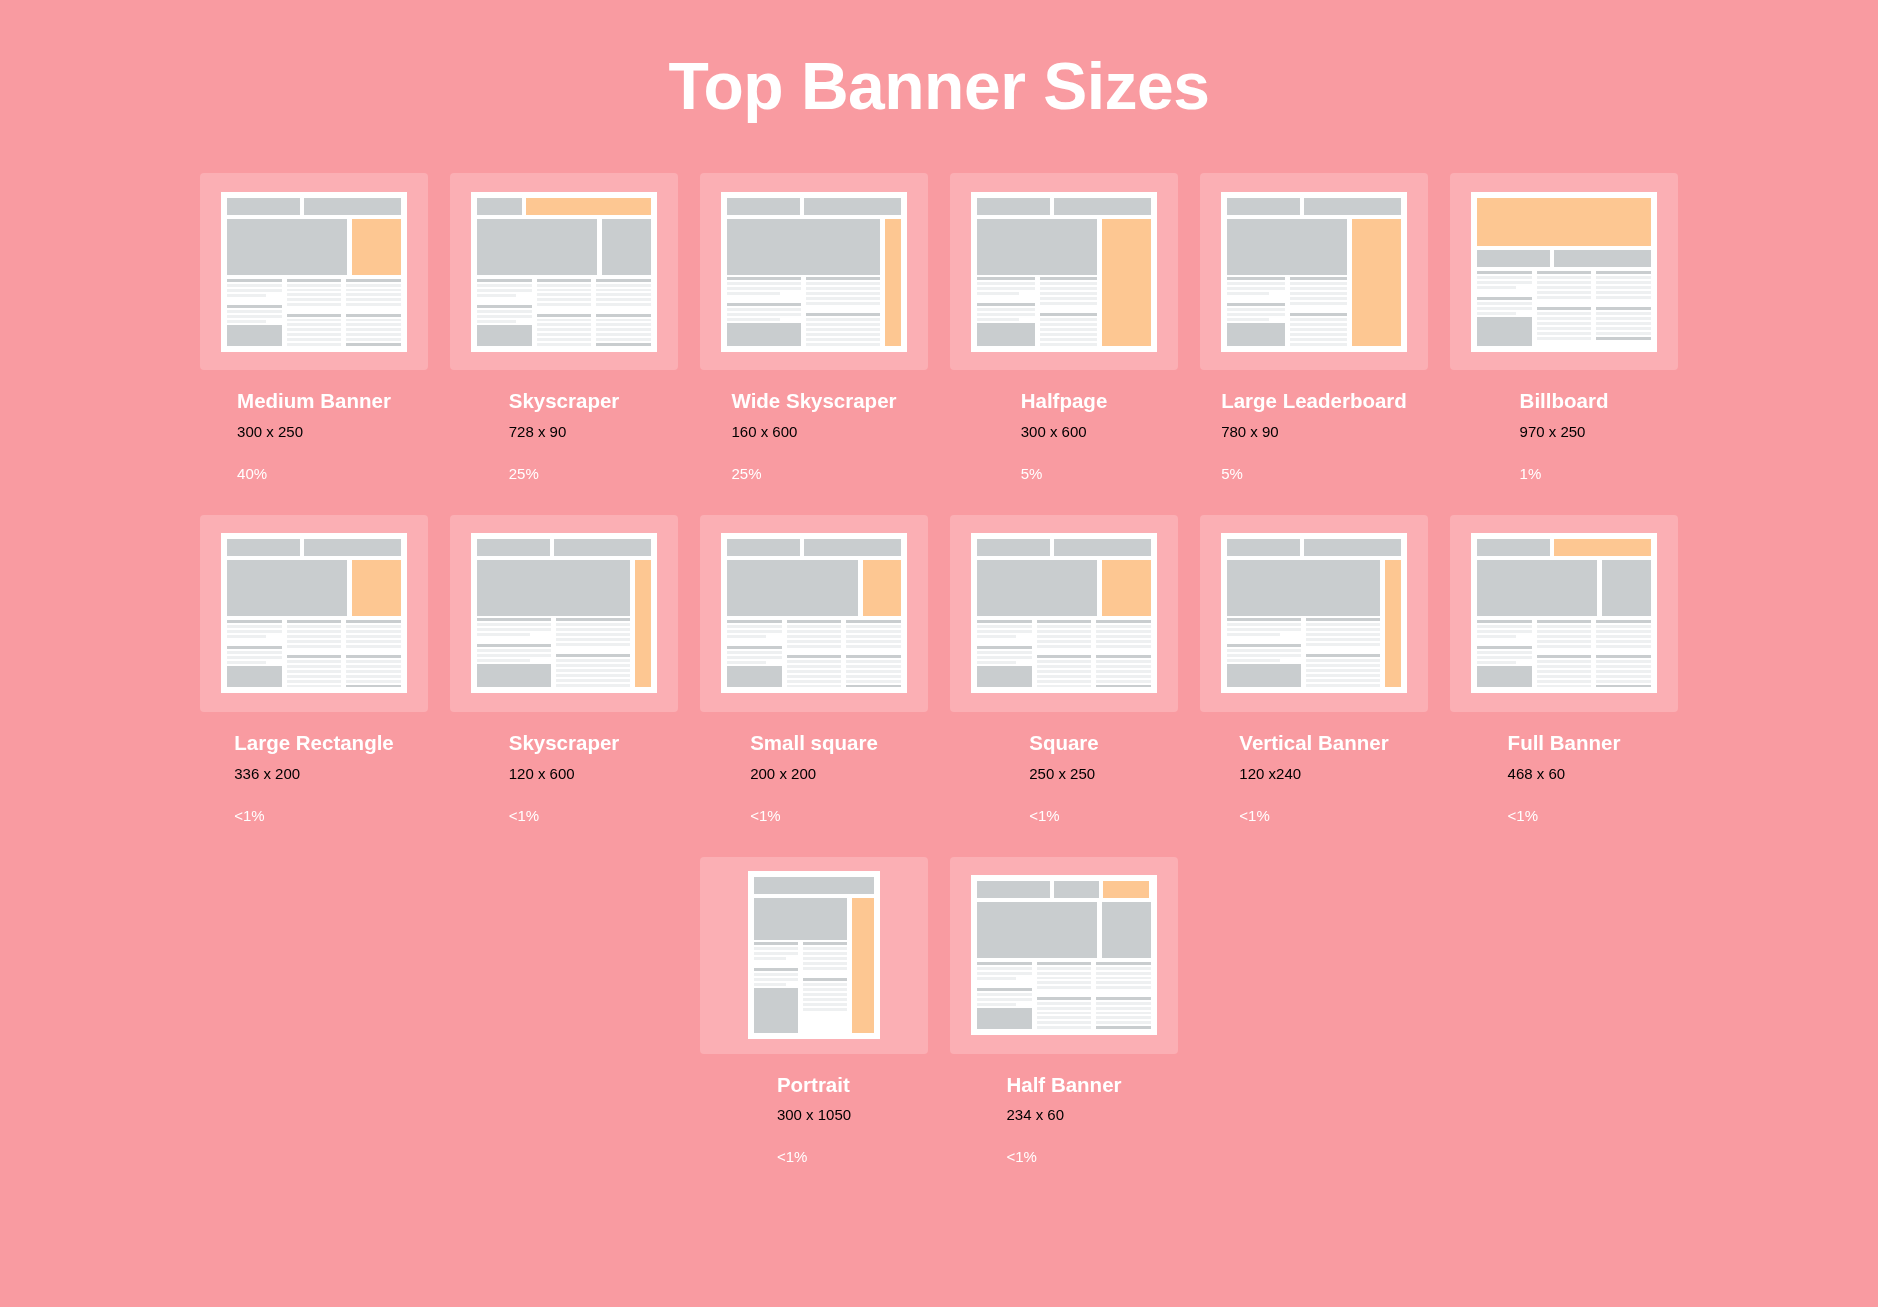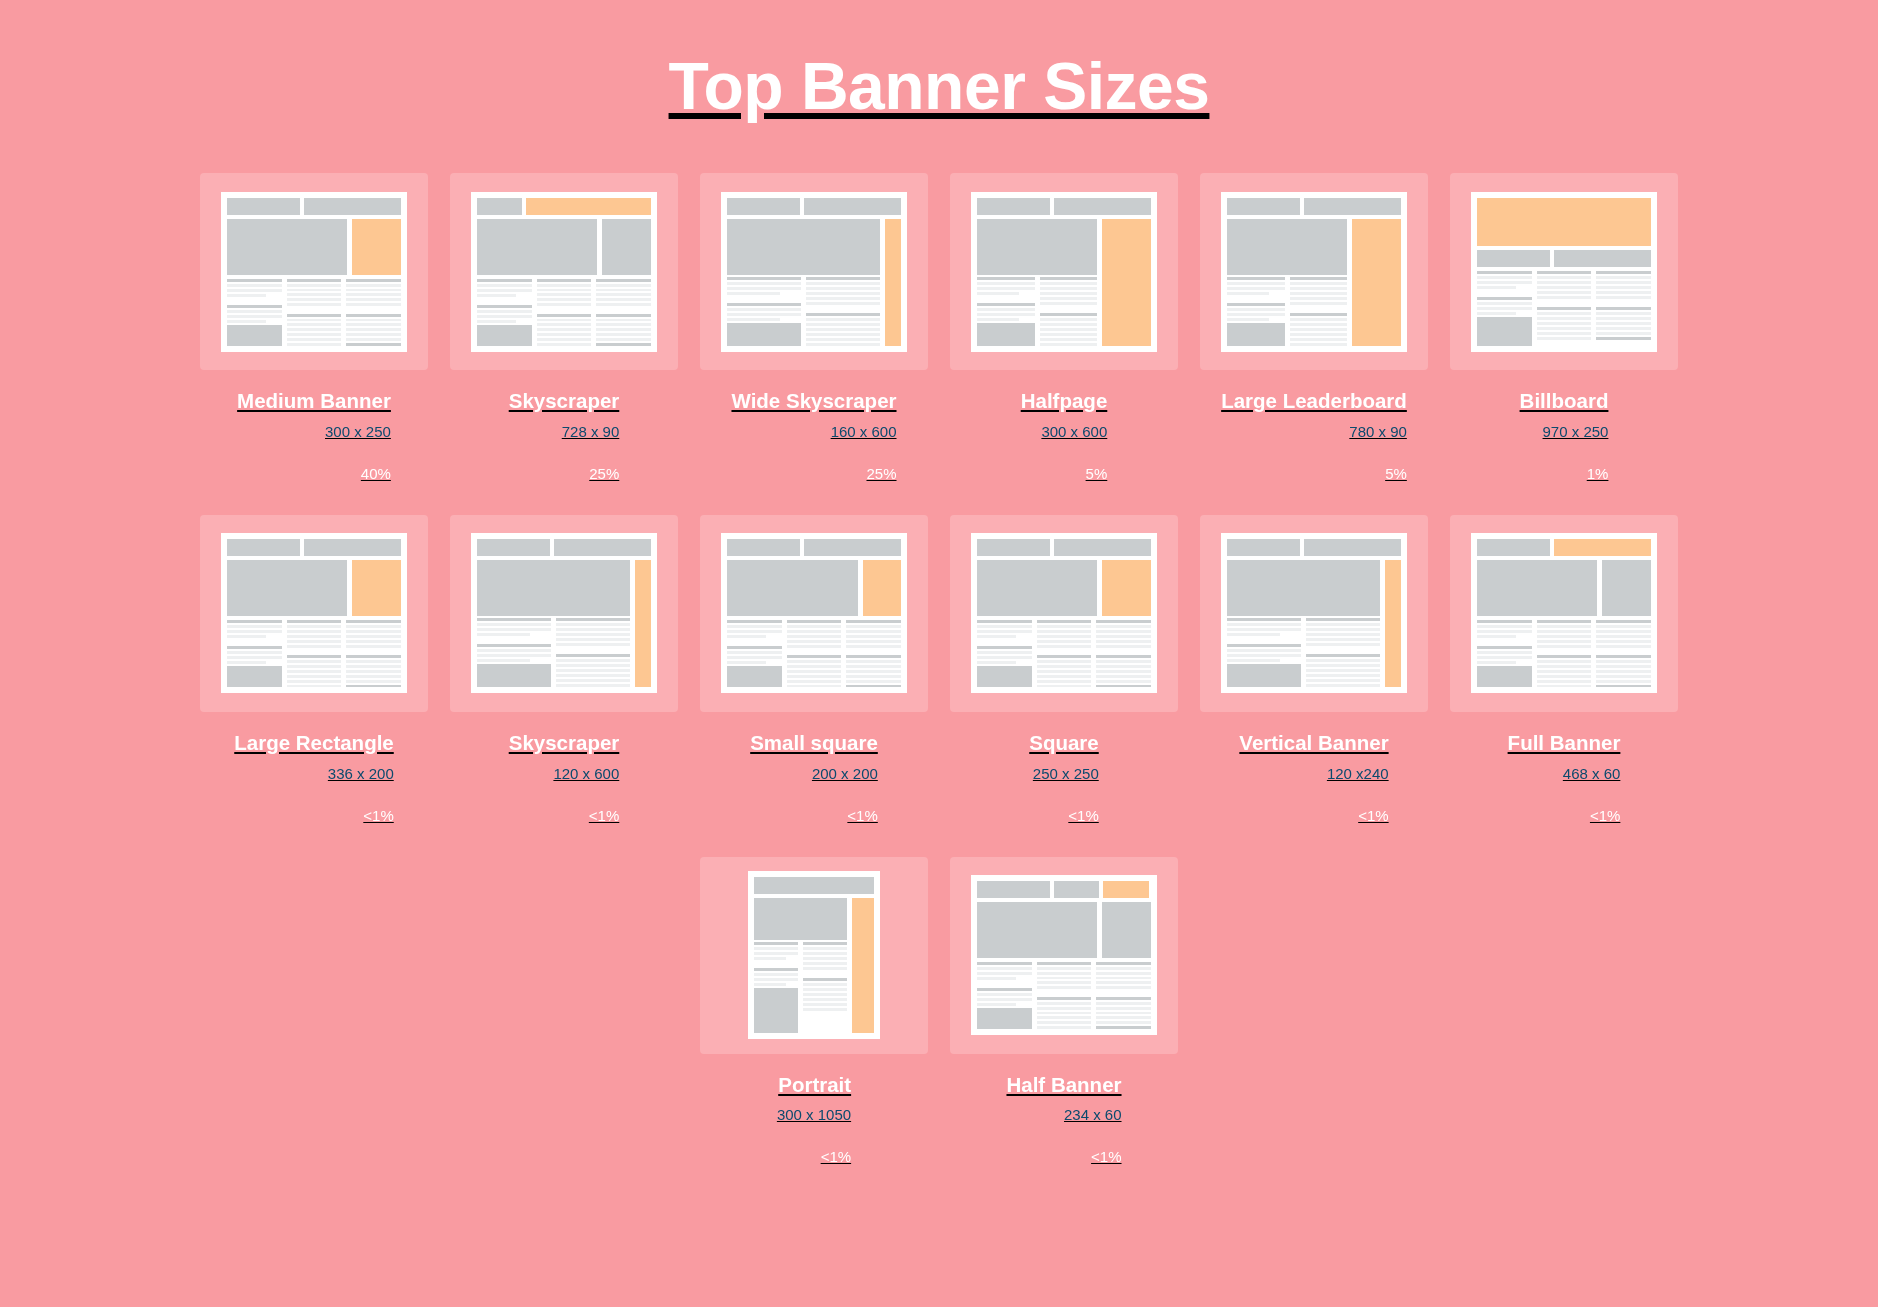--- a/index.html
+++ b/index.html
@@ -8,21 +8,20 @@
     height: 1307px;
     background: #f99ba1;
     font-family: "Liberation Sans", sans-serif;
     overflow: hidden;
   }
   .page {
     position: relative;
     width: 1878px;
     height: 1307px;
     background: #f99ba1;
-    text-decoration: underline;
   }
 
   
   .header { padding-top: 52px; text-align: center; }
   .title {
     color: #ffffff;
     font-size: 66px;
     font-weight: bold;
     letter-spacing: -0.5px;
     line-height: 1.05;
@@ -96,29 +95,29 @@
   .rail {
     background: #fdc792;
     flex: 0 0 auto;
   }
   .rail.narrow { width: 16px; }
   .rail.wide   { width: 28%; }
 
   .wf-top-banner { background: #fdc792; height: 48px; flex: 0 0 auto; }
 
   
-  .caption { text-align: right; margin-top: 18px; }
+  .caption { text-align: left; margin-top: 18px; }
   .cap-name {
     color: #ffffff;
     font-size: 20.5px;
     font-weight: bold;
     line-height: 1.25;
   }
   .cap-dim {
-    color: #0c4a6e;
+    color: #000000;
     font-size: 15px;
     margin-top: 9px;
     line-height: 1.2;
   }
   .cap-pct {
     color: #ffffff;
     font-size: 15px;
     margin-top: 24px;
     line-height: 1.2;
   }

